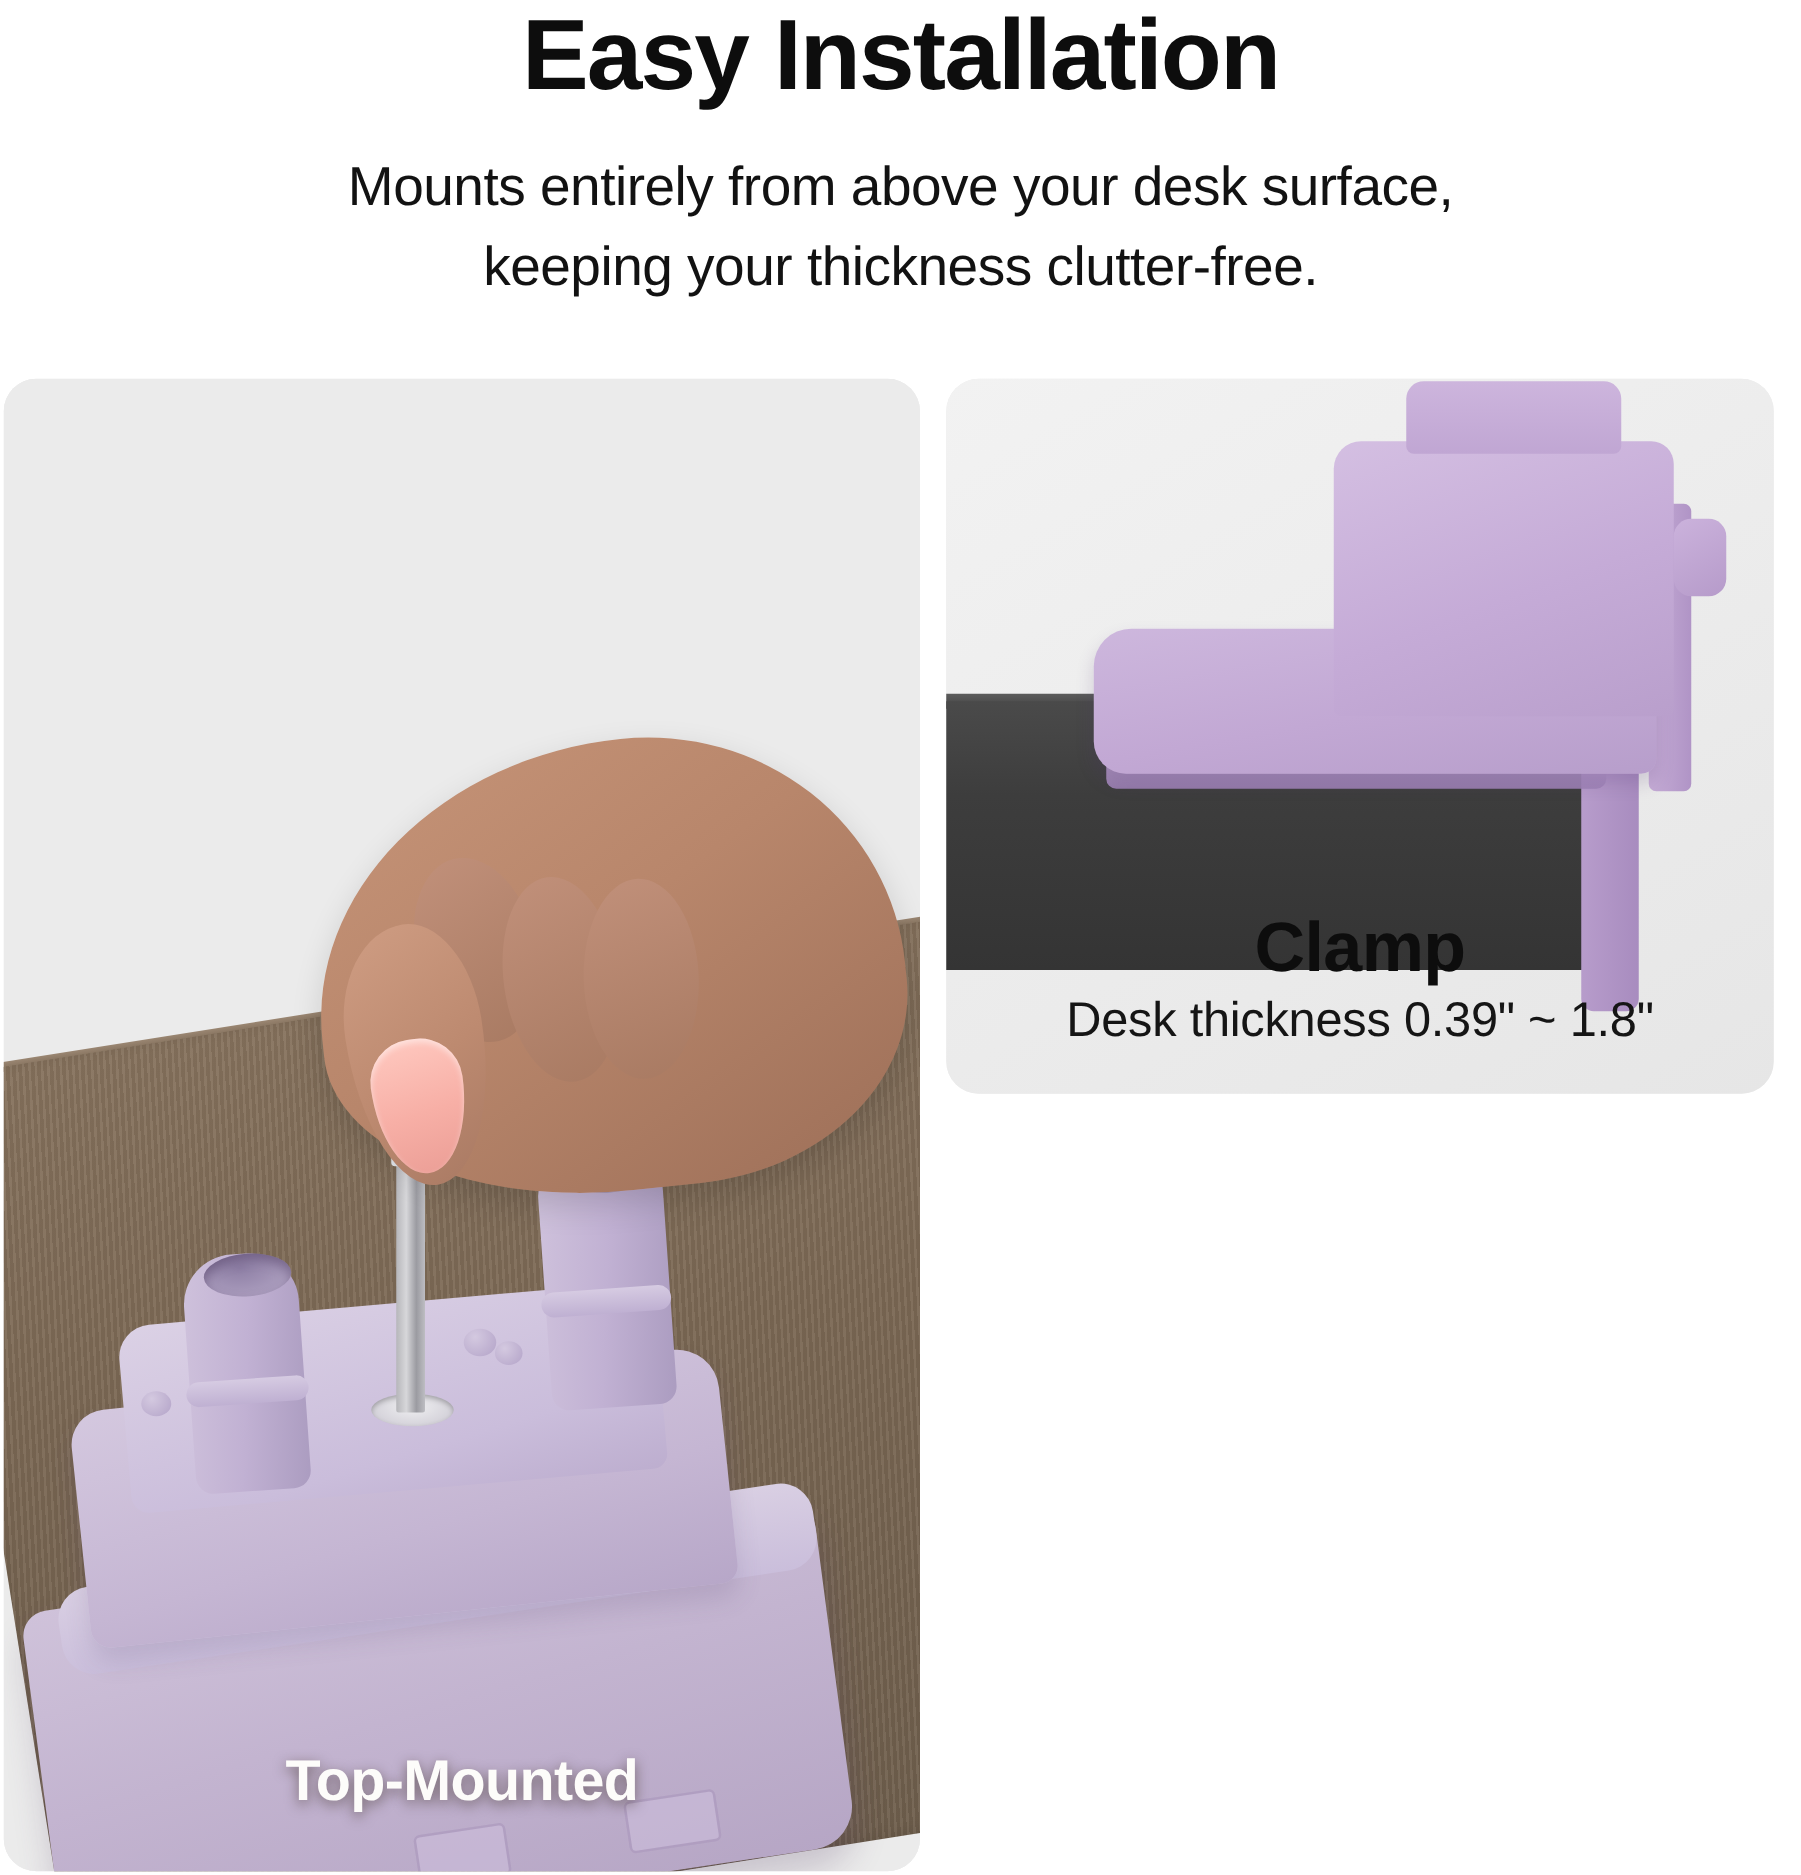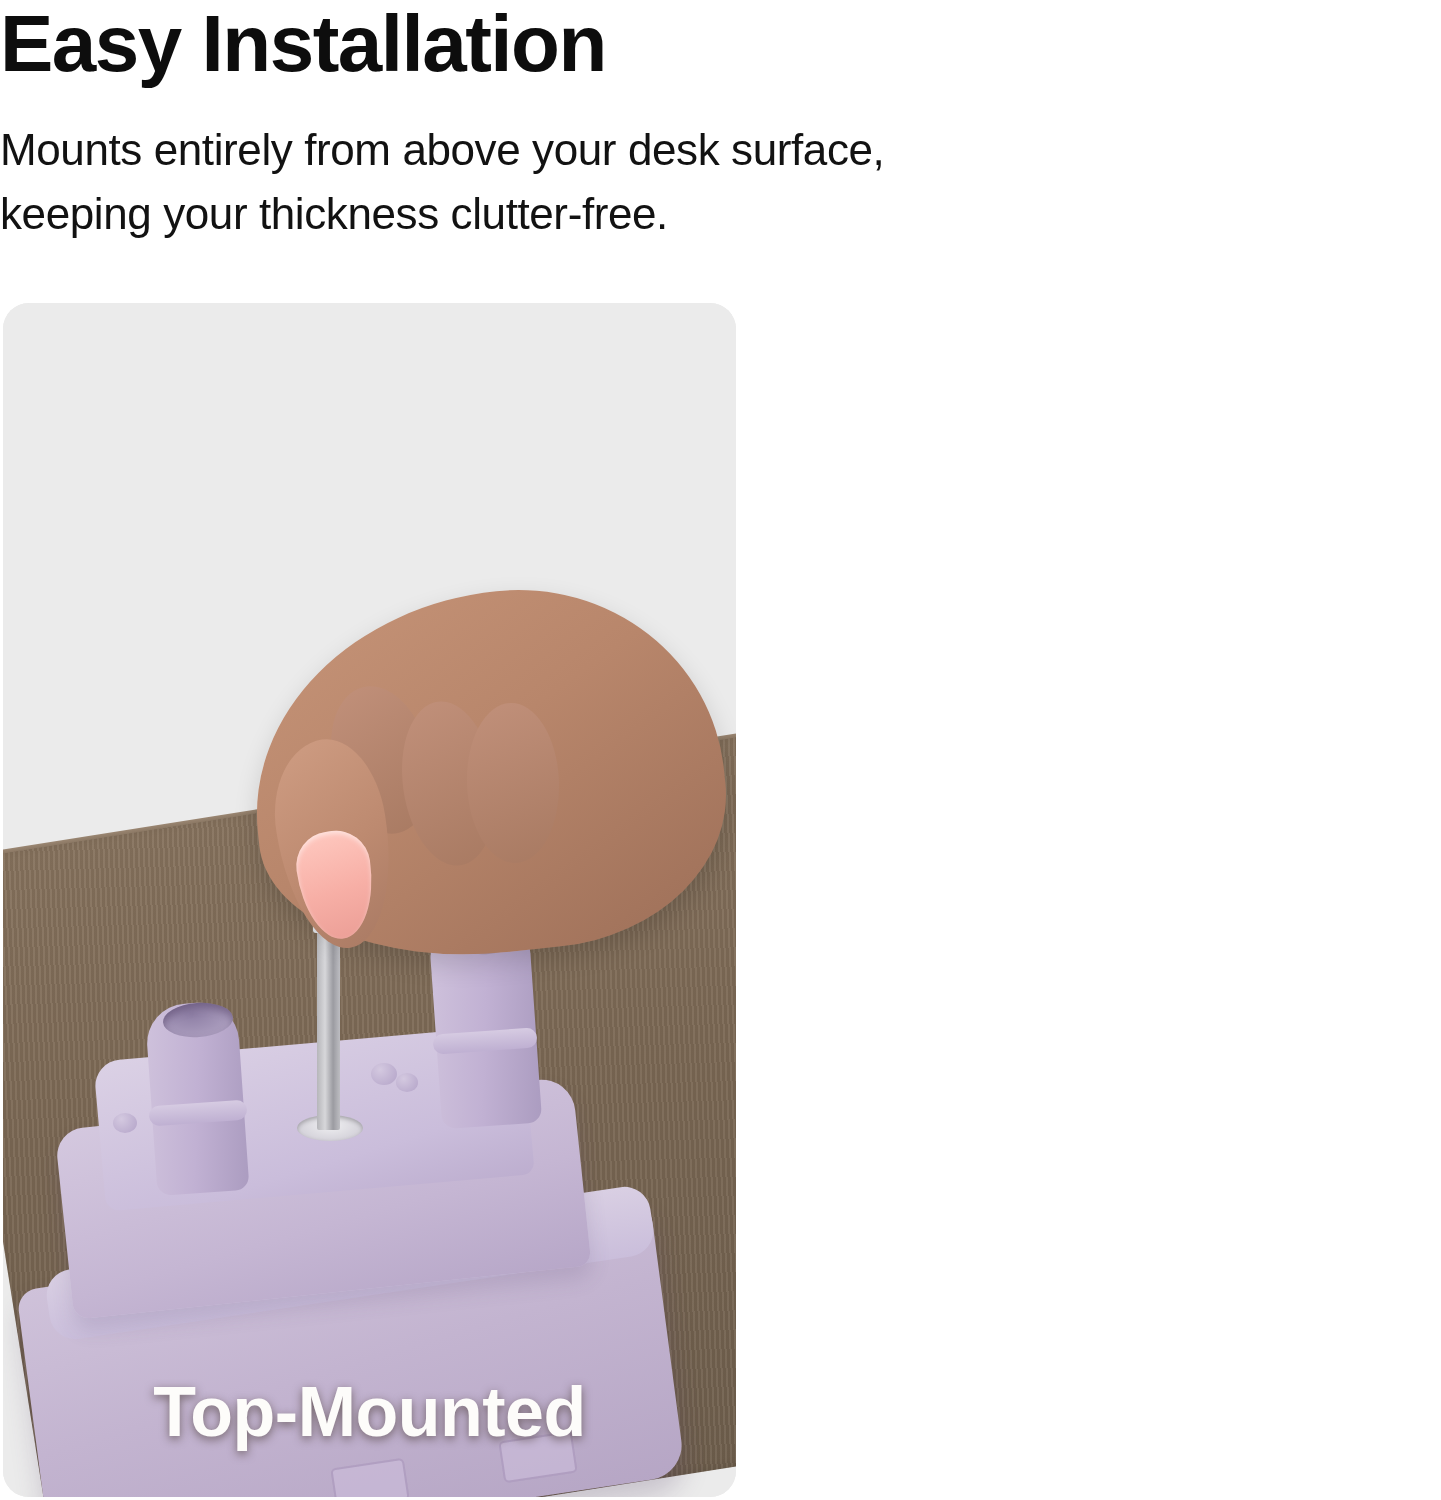--- a/index.html
+++ b/index.html
@@ -6,21 +6,21 @@
   html,body{ background:#ffffff; }
   body{
     width:1441px; height:1500px;
     font-family:"Liberation Sans", sans-serif;
     color:#111111;
     overflow:hidden;
     position:relative;
   }
 
   
-  .header{ width:100%; padding-top:4px; }
+  .header{ width:100%; padding-top:4px; text-align:center; }
   .title{
     font-size:80px; font-weight:700; letter-spacing:-1.5px;
     line-height:1.0; color:#0d0d0d;
   }
   .subtitle{
     margin-top:34px;
     font-size:44px; font-weight:400; line-height:1.46;
     color:#121212; letter-spacing:-0.4px;
   }
   .subtitle span{ display:block; }
@@ -288,21 +288,21 @@
 
   .clamp-caption{ bottom:36px; }
   .clamp-caption .cap-title{ font-size:56px; color:#0d0d0d; }
   .clamp-caption .cap-sub{ font-size:39px; color:#151515; margin-top:8px; }
 
   .grommet-caption{ bottom:30px; }
   .grommet-caption .cap-title{ font-size:56px; color:#ffffff; text-shadow:0 2px 6px rgba(60,40,15,.45); }
   .grommet-caption .cap-sub{ font-size:39px; color:#ffffff; margin-top:8px; text-shadow:0 2px 6px rgba(60,40,15,.45); }
 
   .topmount-caption{ bottom:48px; }
-  .topmount-caption .cap-title{ font-size:70px; color:#fdfcfa; text-shadow:0 3px 10px rgba(40,25,10,.5); }
+  .topmount-caption .cap-title{ font-size:46px; color:#fdfcfa; text-shadow:0 3px 10px rgba(40,25,10,.5); }
 </style>
 </head>
 <body>
 
 <div class="header">
   <div class="title">Easy Installation</div>
   <div class="subtitle">
     <span>Mounts entirely from above your desk surface,</span>
     <span>keeping your thickness clutter-free.</span>
   </div>
@@ -348,16 +348,33 @@
       <div class="nail"></div>
 
       <div class="cap-block topmount-caption">
         <div class="cap-title">Top-Mounted</div>
       </div>
     </div>
   </div>
 
   <div class="col-right">
 
+    <div class="panel panel-clamp">
+      <div class="cl-bg"></div>
+      <div class="cl-desk-top"></div>
+      <div class="cl-desk"></div>
+      <div class="cl-jaw"></div>
+      <div class="cl-backplate"></div>
+      <div class="cl-pad"></div>
+      <div class="cl-top-arm"></div>
+      <div class="cl-body"></div>
+      <div class="cl-neck"></div>
+      <div class="cl-knob"></div>
+
+      <div class="cap-block clamp-caption">
+        <div class="cap-title">Clamp</div>
+        <div class="cap-sub">Desk thickness 0.39" ~ 1.8"</div>
+      </div>
+    </div>
 
 
   </div>
 </div>
 
 </body></html>

